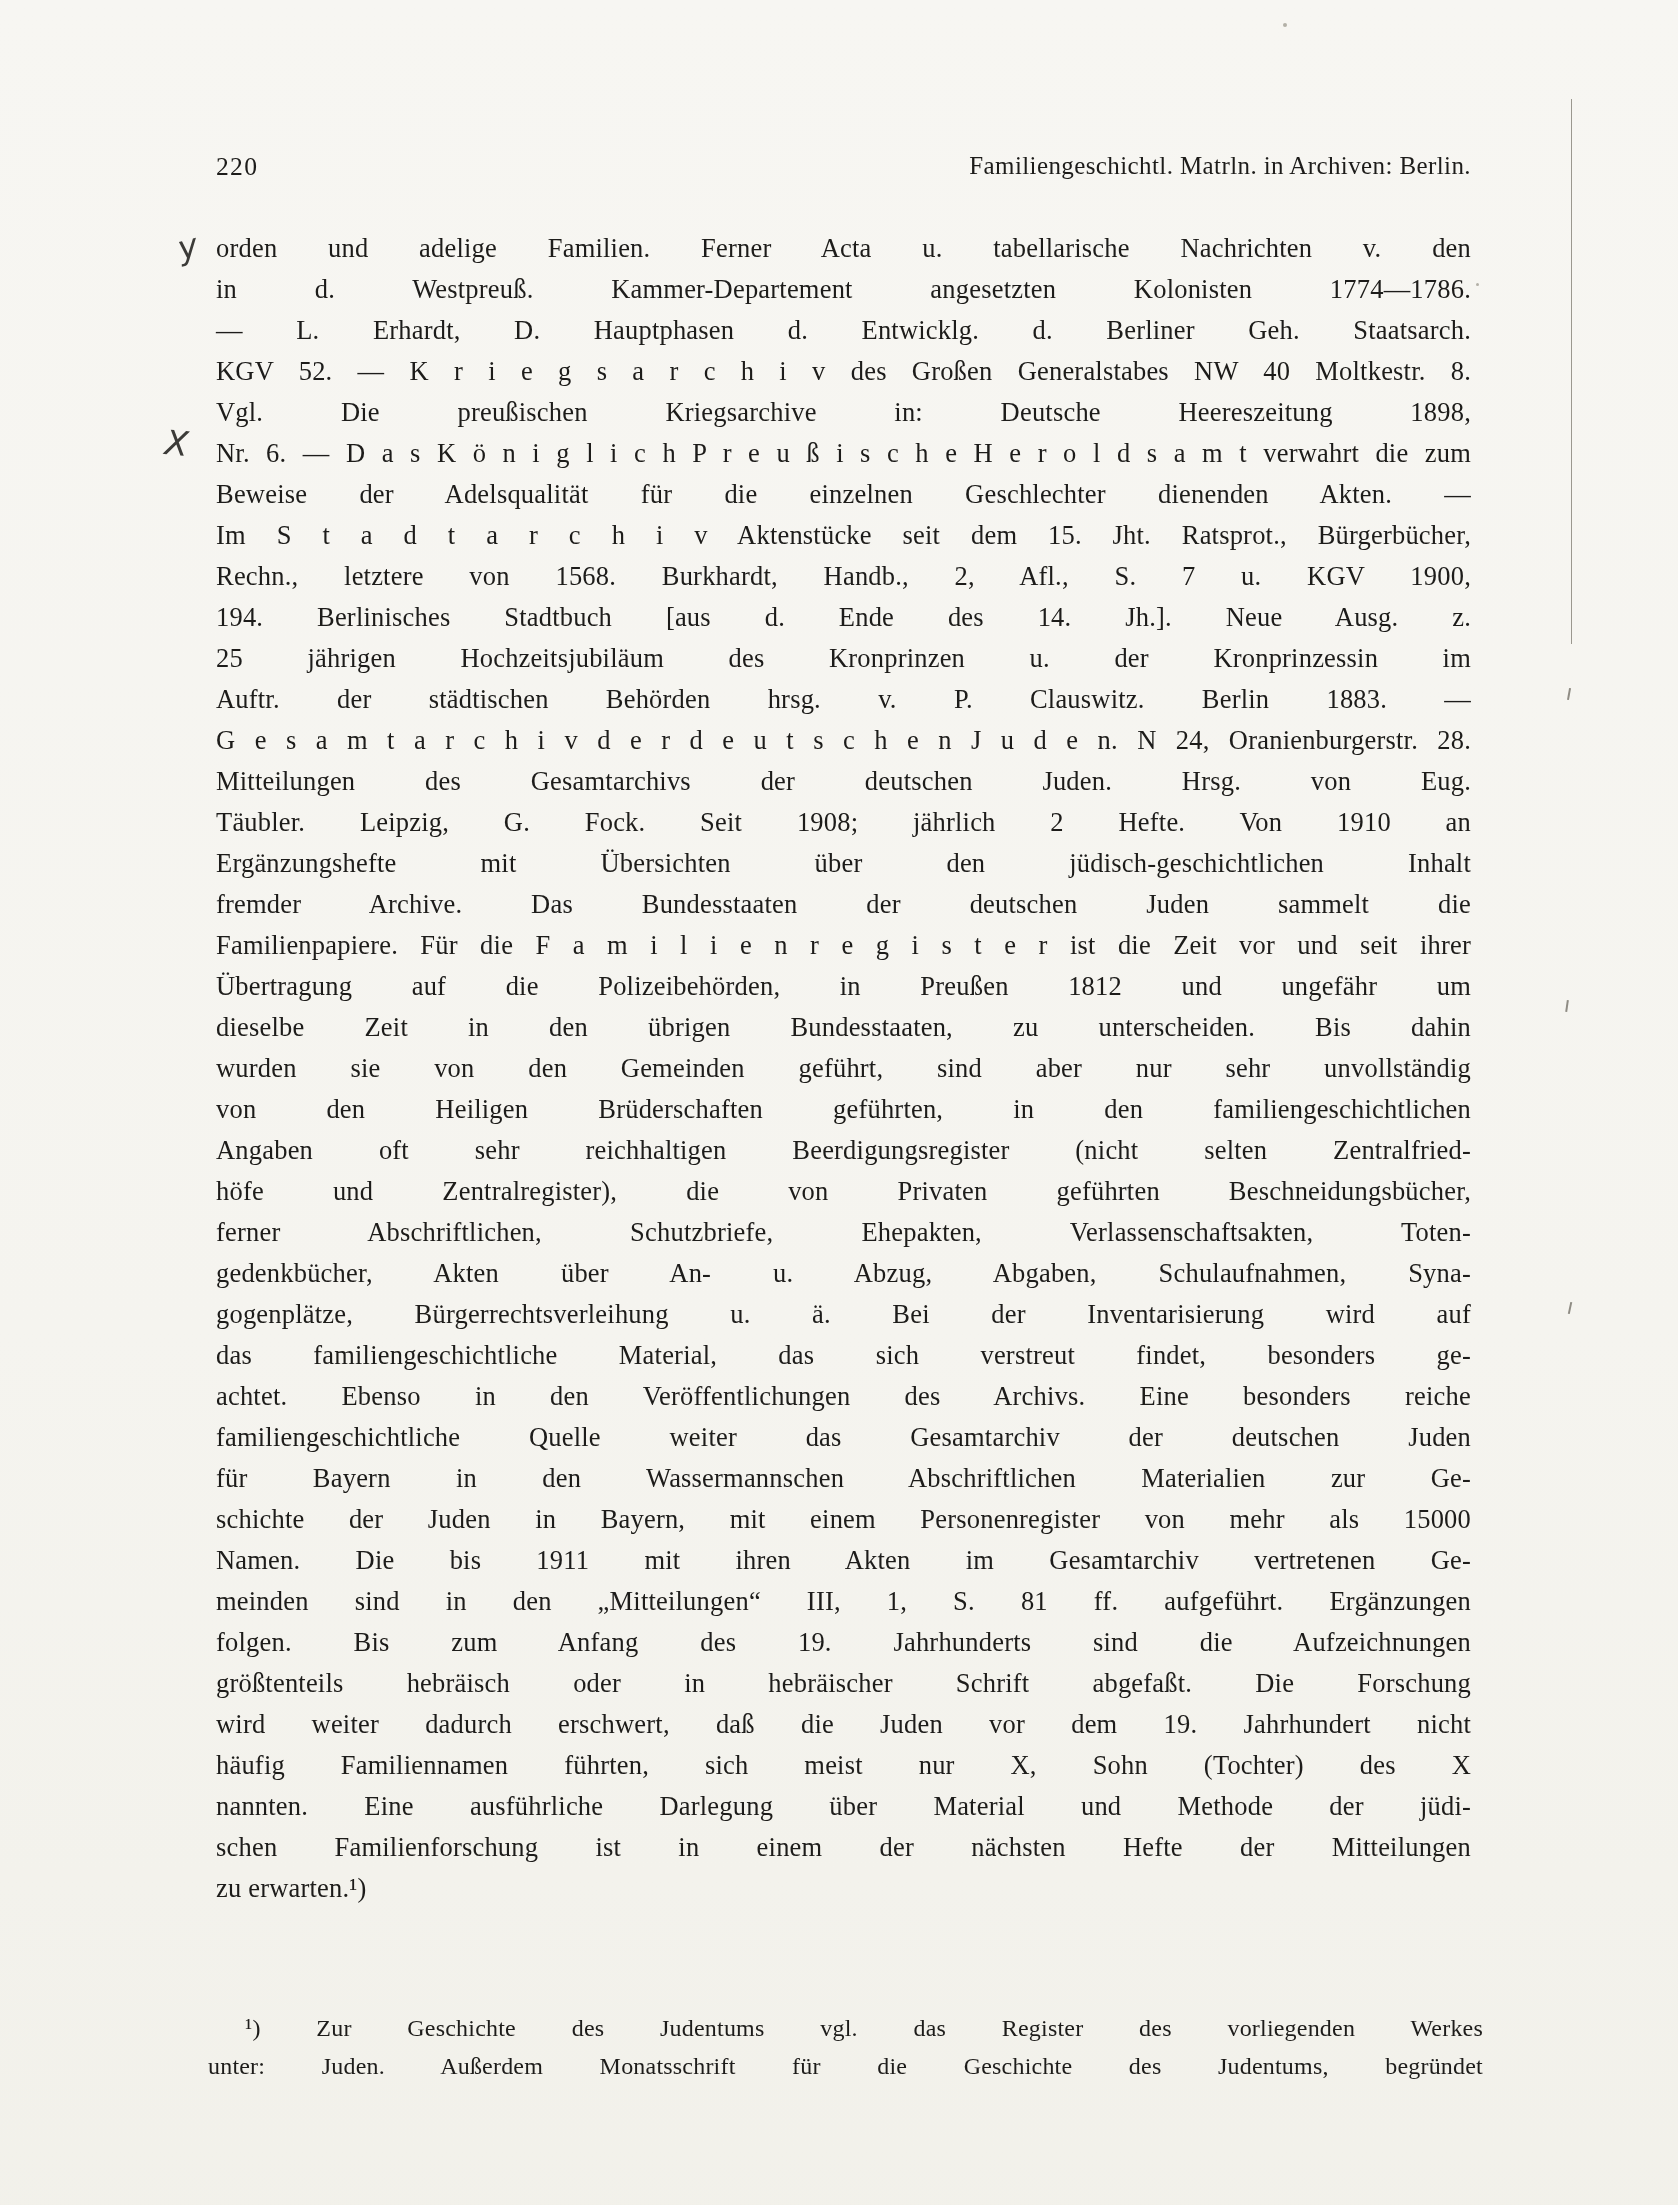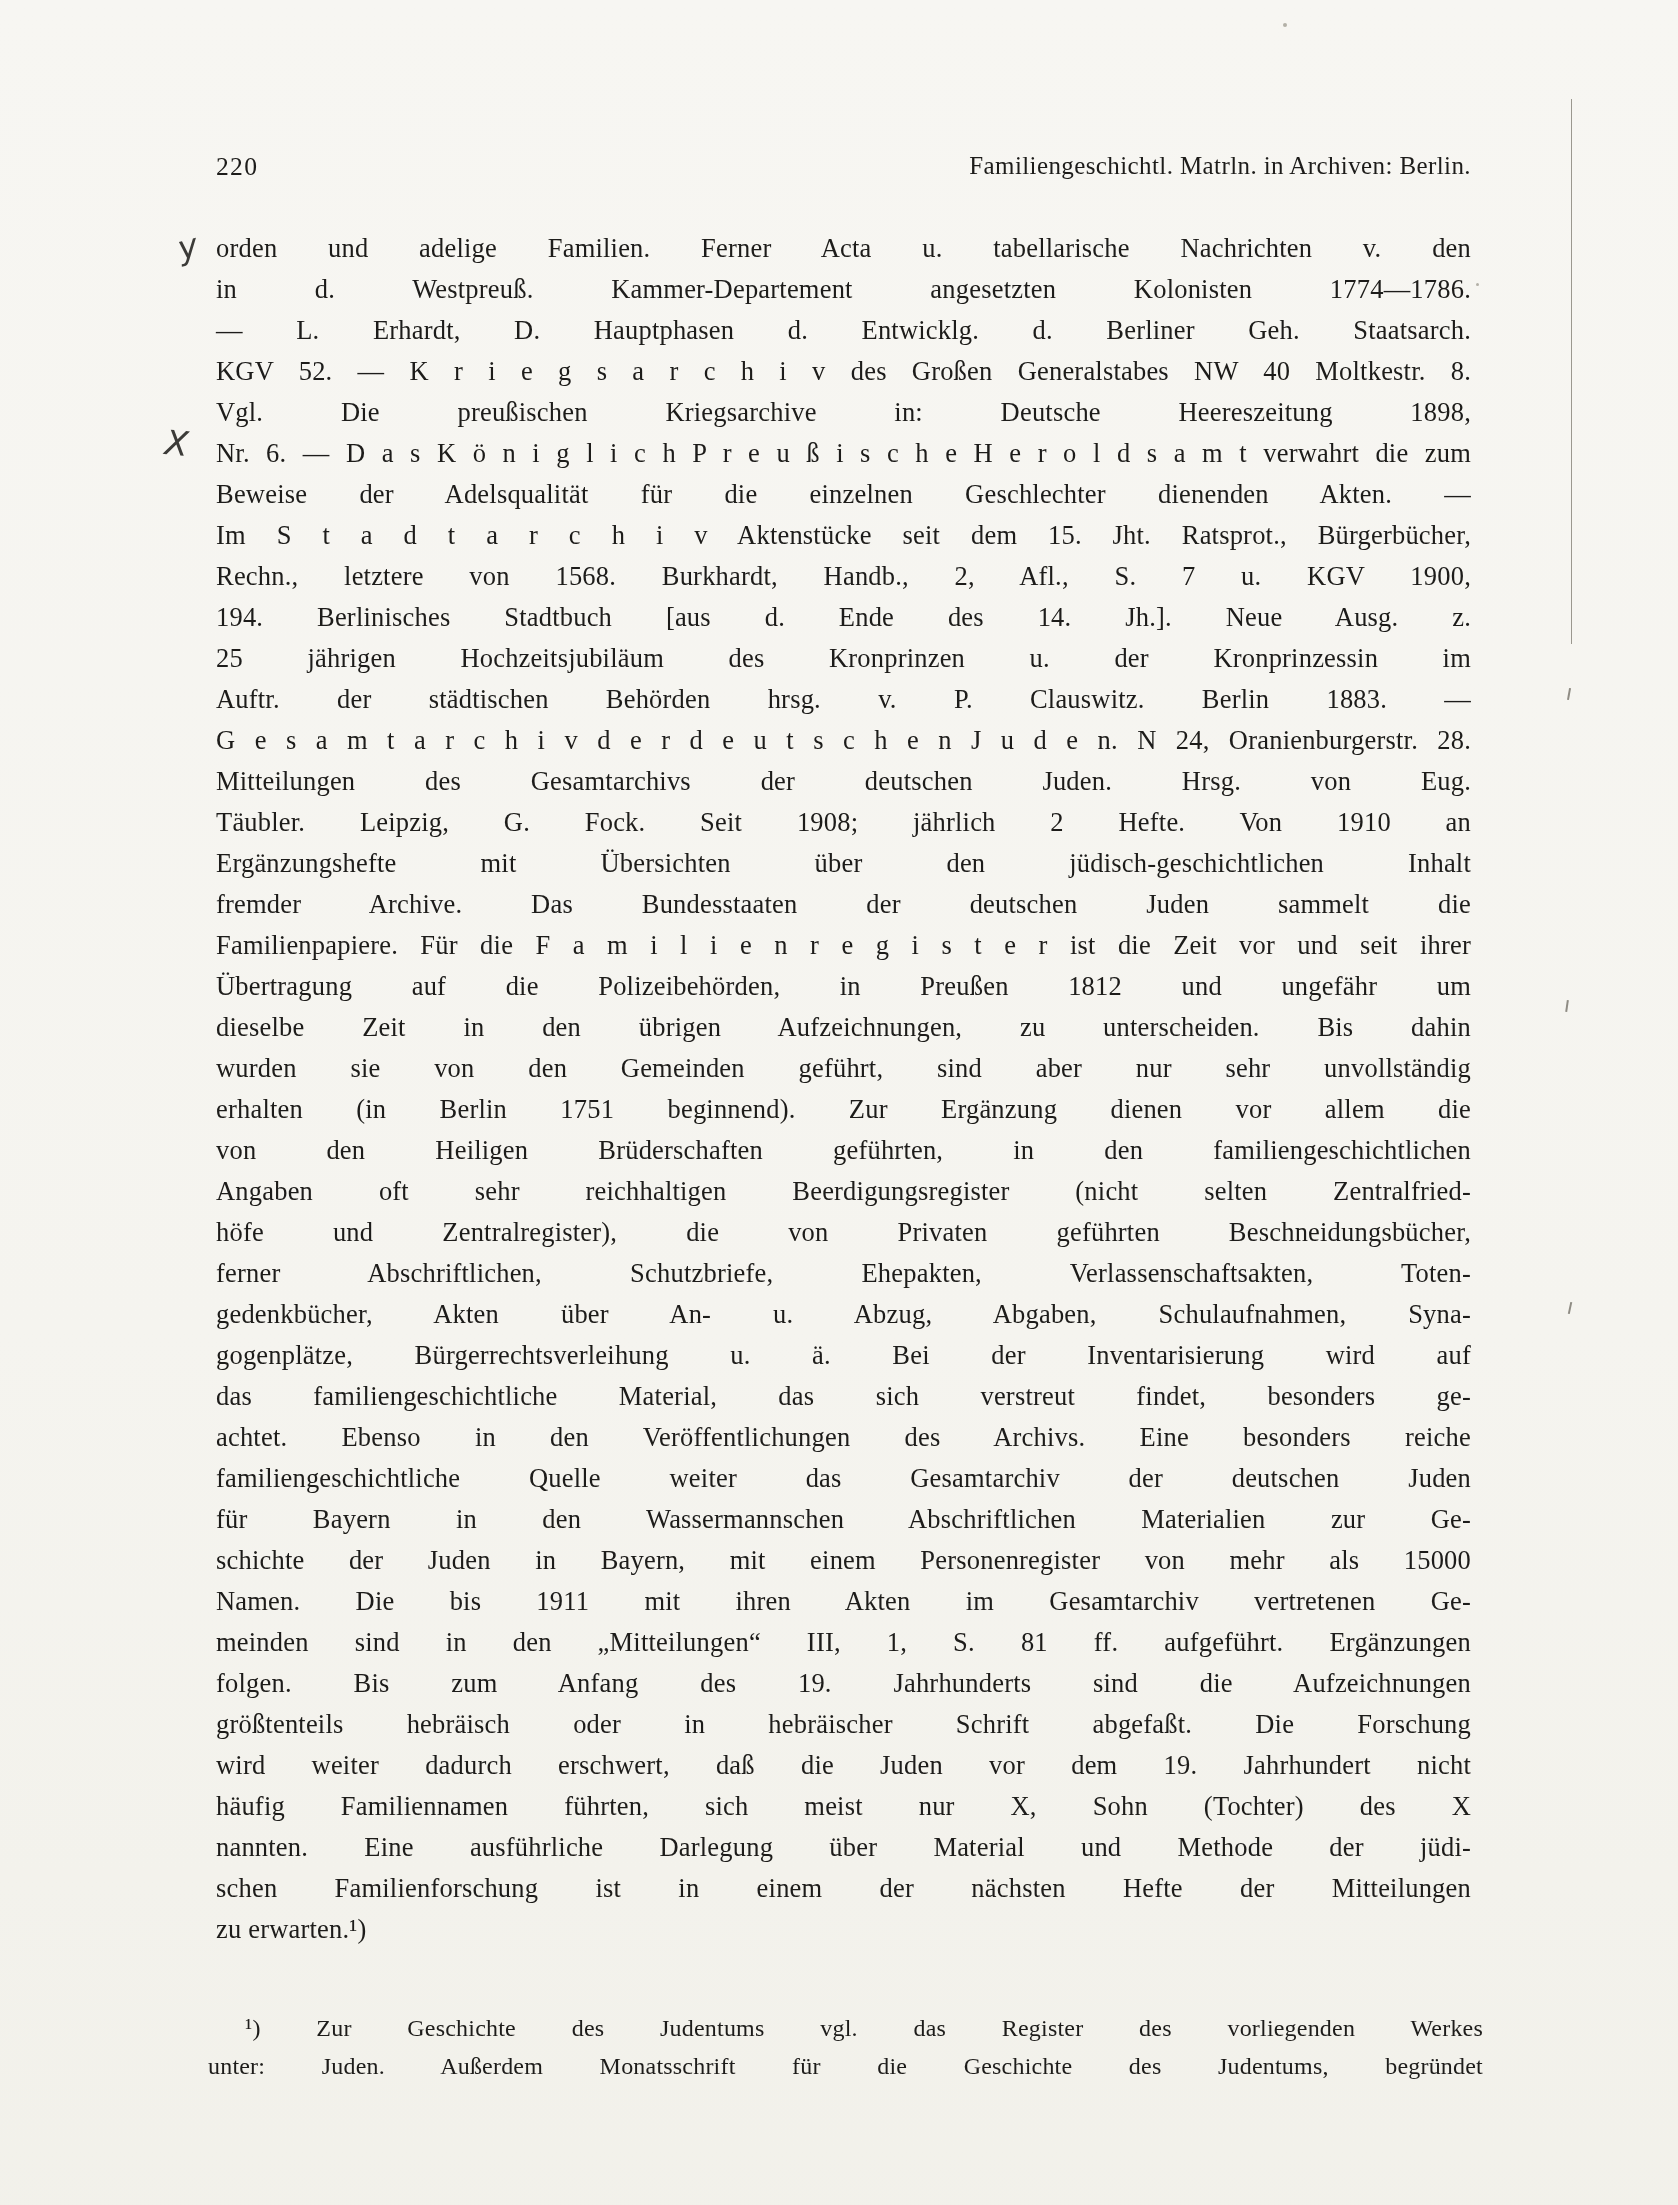--- a/index.html
+++ b/index.html
@@ -126,23 +126,22 @@
       <div class="tline">194. Berlinisches Stadtbuch [aus d. Ende des 14. Jh.]. Neue Ausg. z.</div>
       <div class="tline">25 jährigen Hochzeitsjubiläum des Kronprinzen u. der Kronprinzessin im</div>
       <div class="tline">Auftr. der städtischen Behörden hrsg. v. P. Clauswitz. Berlin 1883. —</div>
       <div class="tline">G e s a m t a r c h i v  d e r  d e u t s c h e n  J u d e n.  N 24, Oranienburgerstr. 28.</div>
       <div class="tline">Mitteilungen des Gesamtarchivs der deutschen Juden. Hrsg. von Eug.</div>
       <div class="tline">Täubler. Leipzig, G. Fock. Seit 1908; jährlich 2 Hefte. Von 1910 an</div>
       <div class="tline">Ergänzungshefte mit Übersichten über den jüdisch-geschichtlichen Inhalt</div>
       <div class="tline">fremder Archive. Das Bundesstaaten der deutschen Juden sammelt die</div>
       <div class="tline">Familienpapiere. Für die F a m i l i e n r e g i s t e r ist die Zeit vor und seit ihrer</div>
       <div class="tline">Übertragung auf die Polizeibehörden, in Preußen 1812 und ungefähr um</div>
-      <div class="tline">dieselbe Zeit in den übrigen Aufzeichnungen, zu unterscheiden. Bis dahin</div>
+      <div class="tline">dieselbe Zeit in den übrigen Bundesstaaten, zu unterscheiden. Bis dahin</div>
       <div class="tline">wurden sie von den Gemeinden geführt, sind aber nur sehr unvollständig</div>
-      <div class="tline">erhalten (in Berlin 1751 beginnend). Zur Ergänzung dienen vor allem die</div>
       <div class="tline">von den Heiligen Brüderschaften geführten, in den familiengeschichtlichen</div>
       <div class="tline">Angaben oft sehr reichhaltigen Beerdigungsregister (nicht selten Zentralfried-</div>
       <div class="tline">höfe und Zentralregister), die von Privaten geführten Beschneidungsbücher,</div>
       <div class="tline">ferner Abschriftlichen, Schutzbriefe, Ehepakten, Verlassenschaftsakten, Toten-</div>
       <div class="tline">gedenkbücher, Akten über An- u. Abzug, Abgaben, Schulaufnahmen, Syna-</div>
       <div class="tline">gogenplätze, Bürgerrechtsverleihung u. ä. Bei der Inventarisierung wird auf</div>
       <div class="tline">das familiengeschichtliche Material, das sich verstreut findet, besonders ge-</div>
       <div class="tline">achtet. Ebenso in den Veröffentlichungen des Archivs. Eine besonders reiche</div>
       <div class="tline">familiengeschichtliche Quelle weiter das Gesamtarchiv der deutschen Juden</div>
       <div class="tline">für Bayern in den Wassermannschen Abschriftlichen Materialien zur Ge-</div>

